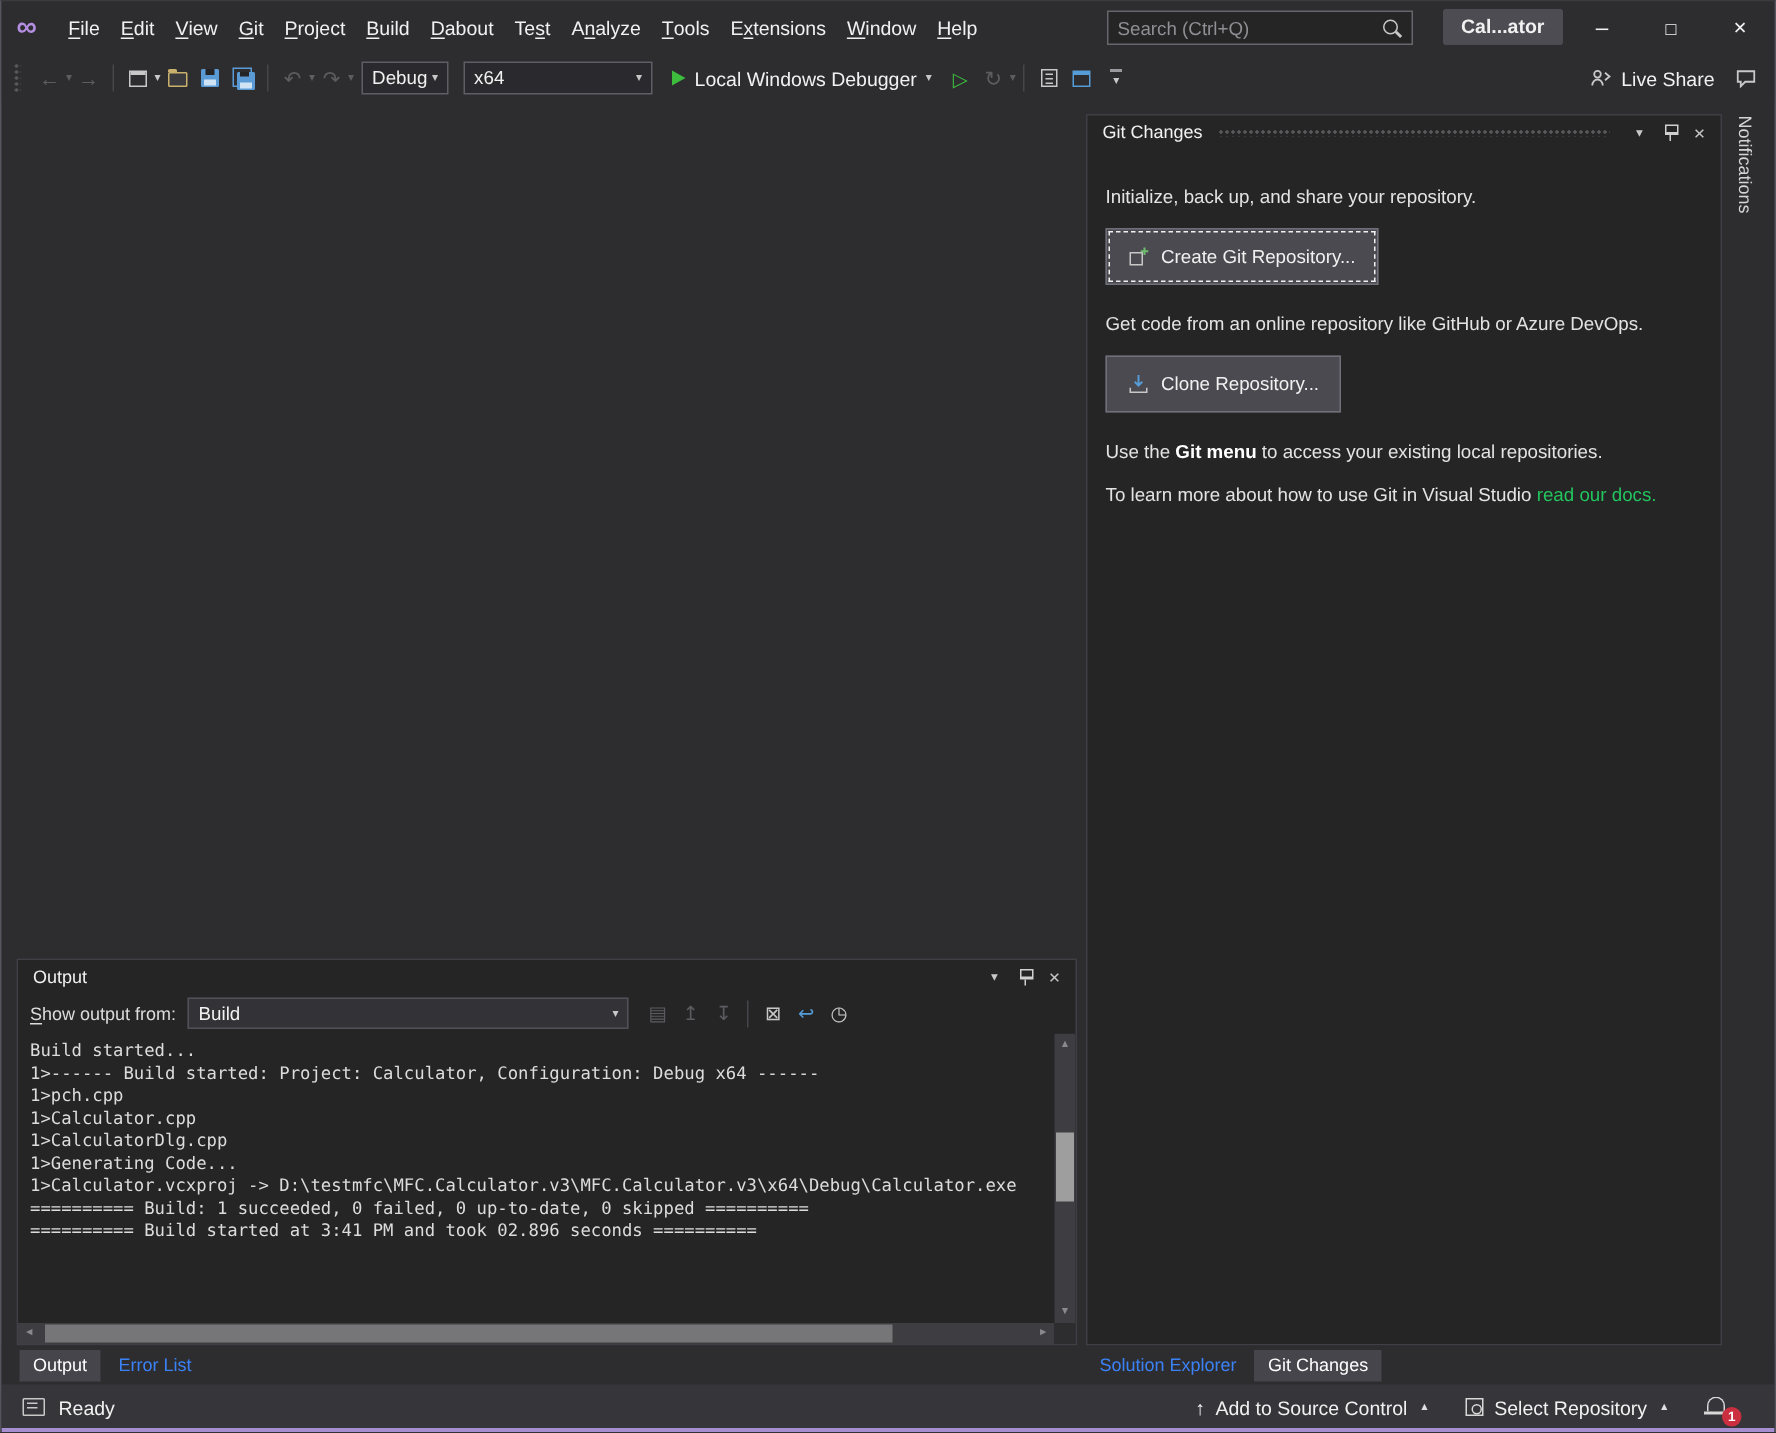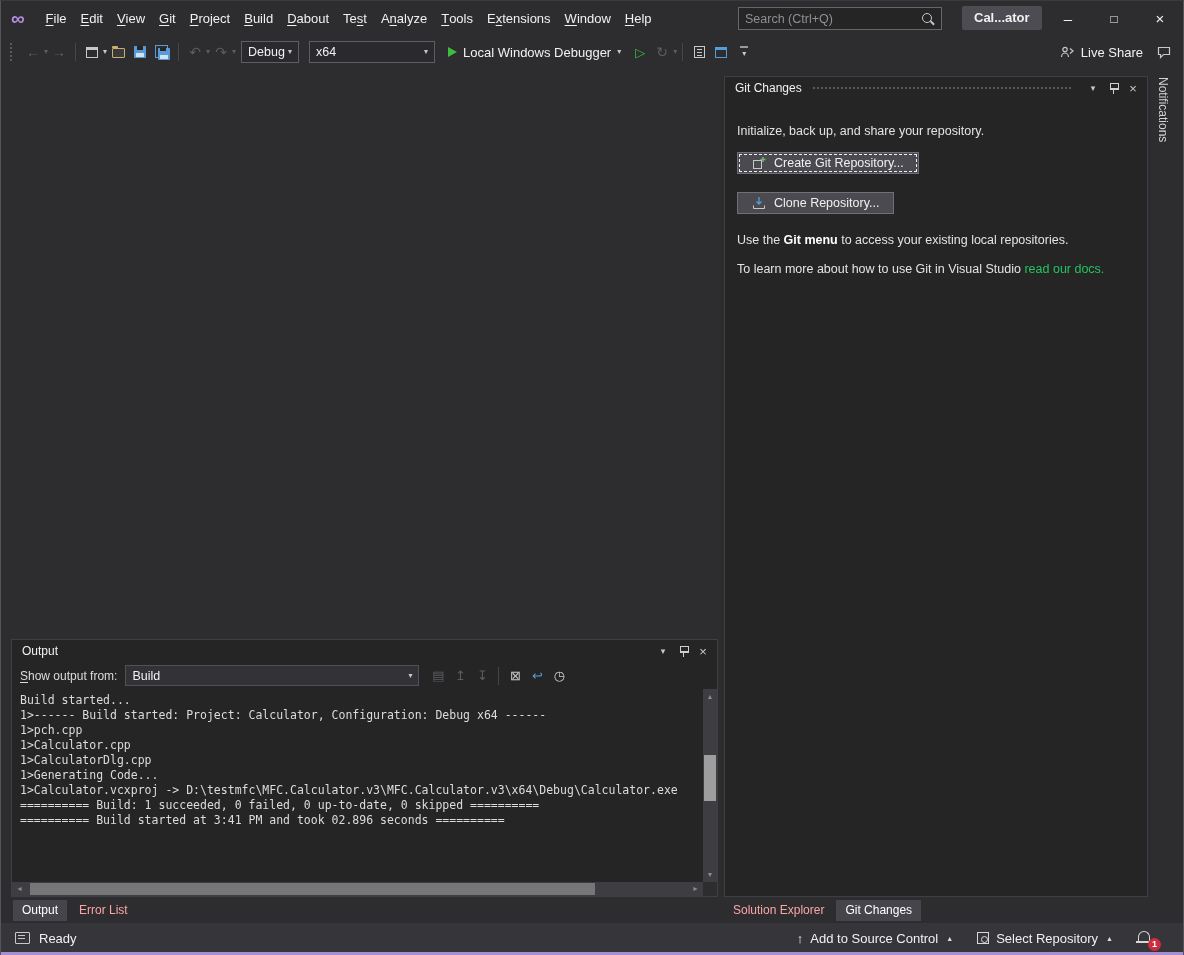--- a/index.html
+++ b/index.html
@@ -67,21 +67,21 @@
   .hbtn.x{font-size:13px}
   .pin{display:inline-block;width:9px;height:11px;position:relative}
   .pin::before{content:'';position:absolute;left:1px;top:0;width:7px;height:4px;border:1px solid #d0d0d0;border-bottom:2px solid #d0d0d0}
   .pin::after{content:'';position:absolute;left:4px;top:7px;width:1px;height:4px;background:#d0d0d0}
 
   
   .git-panel{position:absolute;left:723px;top:75px;width:424px;height:821px;background:#252526;border:1px solid #3f3f46;display:flex;flex-direction:column}
   .git-body{padding:16px 12px 0 12px;font-size:12.5px;color:#e3e3e3}
   .gp-text{margin:8px 0 12px;line-height:1.35}
   .gp-text b{color:#ffffff}
-  .git-btn{display:flex;width:fit-content;align-items:center;gap:8px;height:22px;padding:0 14px;background:#4a4a50;border:1px solid #70707a;color:#f1f1f1;font-size:12.5px;font-family:"Liberation Sans",sans-serif;margin:0 0 18px 0;cursor:default}
+  .git-btn{display:flex;width:fit-content;align-items:center;gap:8px;height:38px;padding:0 14px;background:#4a4a50;border:1px solid #70707a;color:#f1f1f1;font-size:12.5px;font-family:"Liberation Sans",sans-serif;margin:0 0 18px 0;cursor:default}
   .git-btn.focused{outline:1px dashed #f1f1f1;outline-offset:-3px}
   .link{color:#22c55e;cursor:pointer}
 
   
   .notif-tab{position:absolute;left:1150px;top:76px;width:24px;height:96px;display:flex;justify-content:center;color:#d4d4d4;font-size:12px}
   .notif-tab span{writing-mode:vertical-rl}
 
   
   .output-panel{position:absolute;left:10px;top:638px;width:707px;height:258px;background:#252526;border:1px solid #3f3f46;display:flex;flex-direction:column}
   .output-toolbar{display:flex;align-items:center;height:27px;padding:0 8px;flex:none}
@@ -99,21 +99,21 @@
   .vthumb{position:absolute;top:66px;left:1px;width:12px;height:46px;background:#9e9e9e}
   .hscroll{position:absolute;left:0;right:14px;bottom:0;height:14px;background:#3e3e42}
   .hscroll .sarrow{position:absolute;top:3px;padding:0}
   .hscroll .sarrow.l{left:4px}
   .hscroll .sarrow.r{right:4px}
   .hthumb{position:absolute;left:18px;top:1px;height:12px;width:565px;background:#767679}
   .scorner{position:absolute;right:0;bottom:0;width:14px;height:14px;background:#2d2d30}
 
   
   .bottom-tabs{position:absolute;left:0;top:896px;width:100%;height:26px;display:flex;align-items:center;padding-left:12px;background:#2d2d30;font-size:12px}
-  .tab{height:21px;line-height:21px;padding:0 9px;margin-right:3px;color:#fca5a5;cursor:default}
+  .tab{height:21px;line-height:21px;padding:0 9px;margin-right:3px;color:#3b82f6;cursor:default}
   .tab.active{background:#45454b;color:#ffffff}
   .right-tabs{position:absolute;left:723px;top:0;height:100%;display:flex;align-items:center}
 
   
   .statusbar{position:absolute;left:0;top:922px;width:100%;height:30px;background:#35353a;display:flex;align-items:center;padding:0 14px;font-size:13px;color:#f1f1f1}
   .ready-ico{width:15px;height:12px;border:1px solid #c8c8c8;border-radius:1px;position:relative;margin-right:9px}
   .ready-ico::before{content:'';position:absolute;left:2px;top:2px;width:7px;height:1px;background:#c8c8c8;box-shadow:0 3px 0 #c8c8c8}
   .sb-right{margin-left:auto;display:flex;align-items:center}
   .sb-item{display:flex;align-items:center;gap:7px;padding:0 12px;cursor:default}
   .up-arrow{font-size:13px}
@@ -295,20 +295,21 @@
     </div>
     <div class="git-body">
       <p class="gp-text">Initialize, back up, and share your repository.</p>
       <button class="git-btn focused">
         <svg width="14" height="14" viewBox="0 0 14 14" fill="none">
           <rect x="1.5" y="4.5" width="8" height="8" stroke="#c8c8c8"></rect>
           <path d="M11 1v5M8.5 3.5h5" stroke="#6fba6f" stroke-width="1.4"></path>
         </svg>
         <span>Create Git Repository...</span>
       </button>
+      <p class="gp-text">Get code from an online repository like GitHub or Azure DevOps.</p>
       <button class="git-btn">
         <svg width="14" height="14" viewBox="0 0 14 14" fill="none">
           <path d="M7 1v7M4.5 5.5L7 8l2.5-2.5" stroke="#569cd6" stroke-width="1.3"></path>
           <path d="M1.5 9.5v3h11v-3" stroke="#c8c8c8"></path>
         </svg>
         <span>Clone Repository...</span>
       </button>
       <p class="gp-text"><span>Use the </span><b>Git menu</b><span> to access your existing local repositories.</span></p>
       <p class="gp-text"><span>To learn more about how to use Git in Visual Studio </span><a class="link">read our docs.</a></p>
     </div>

